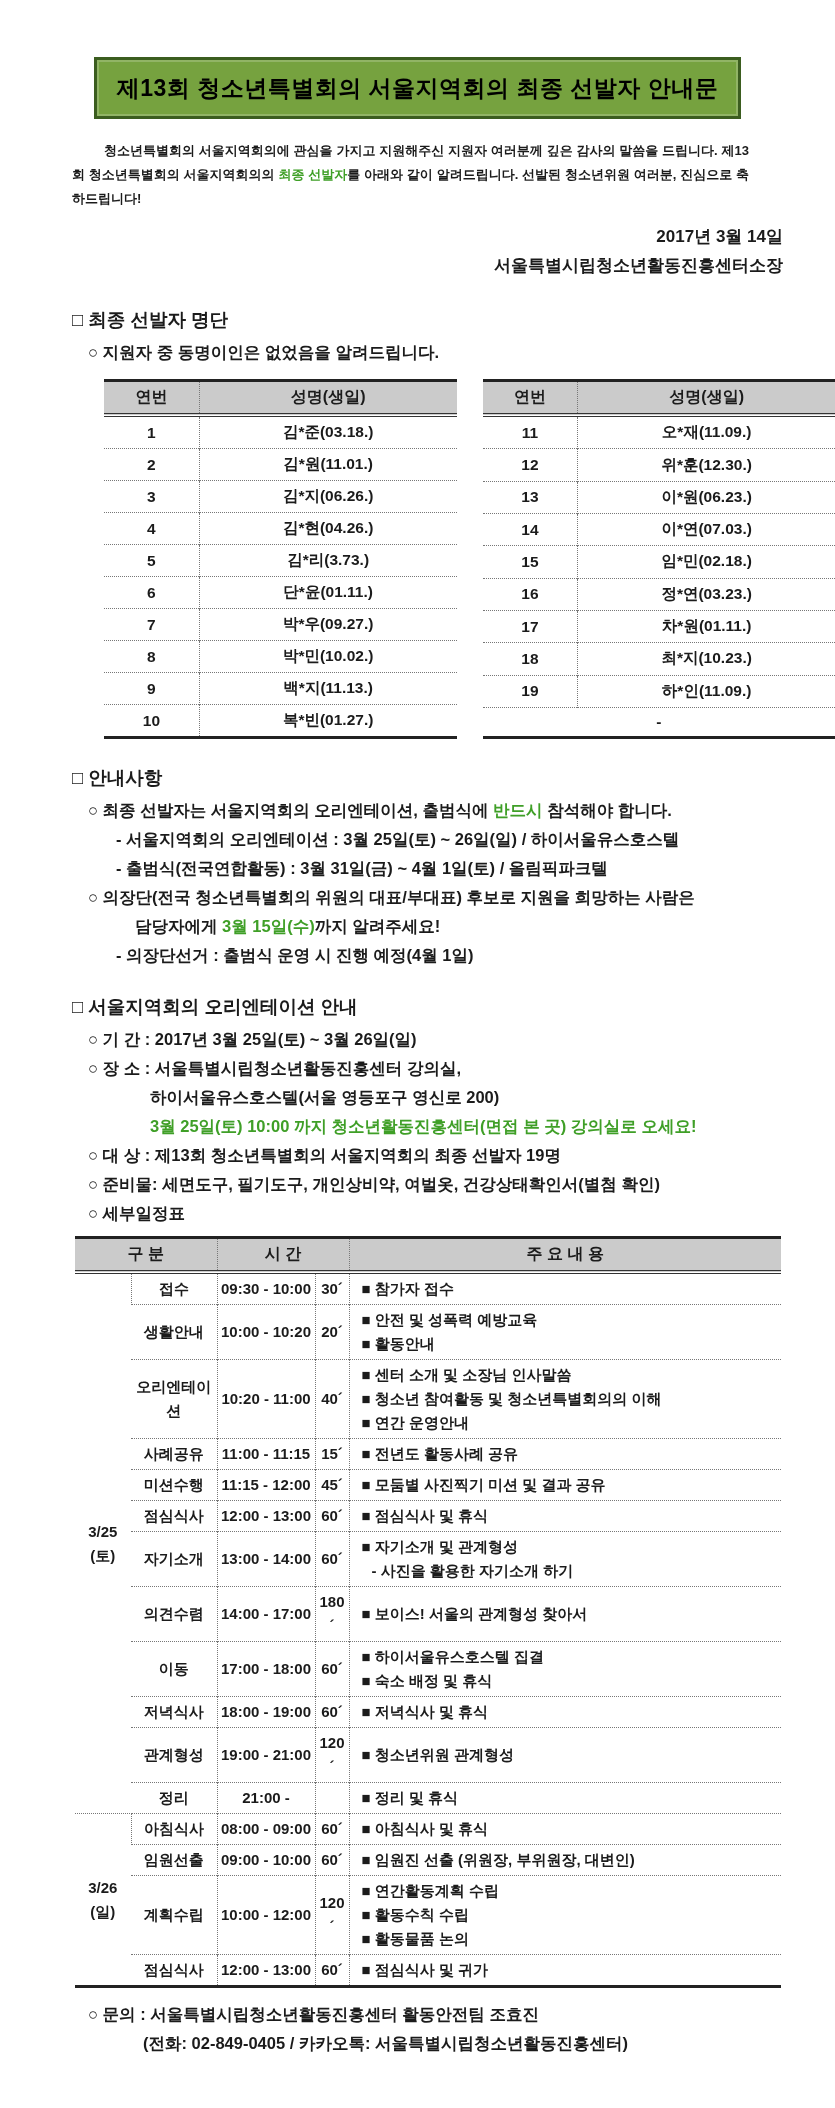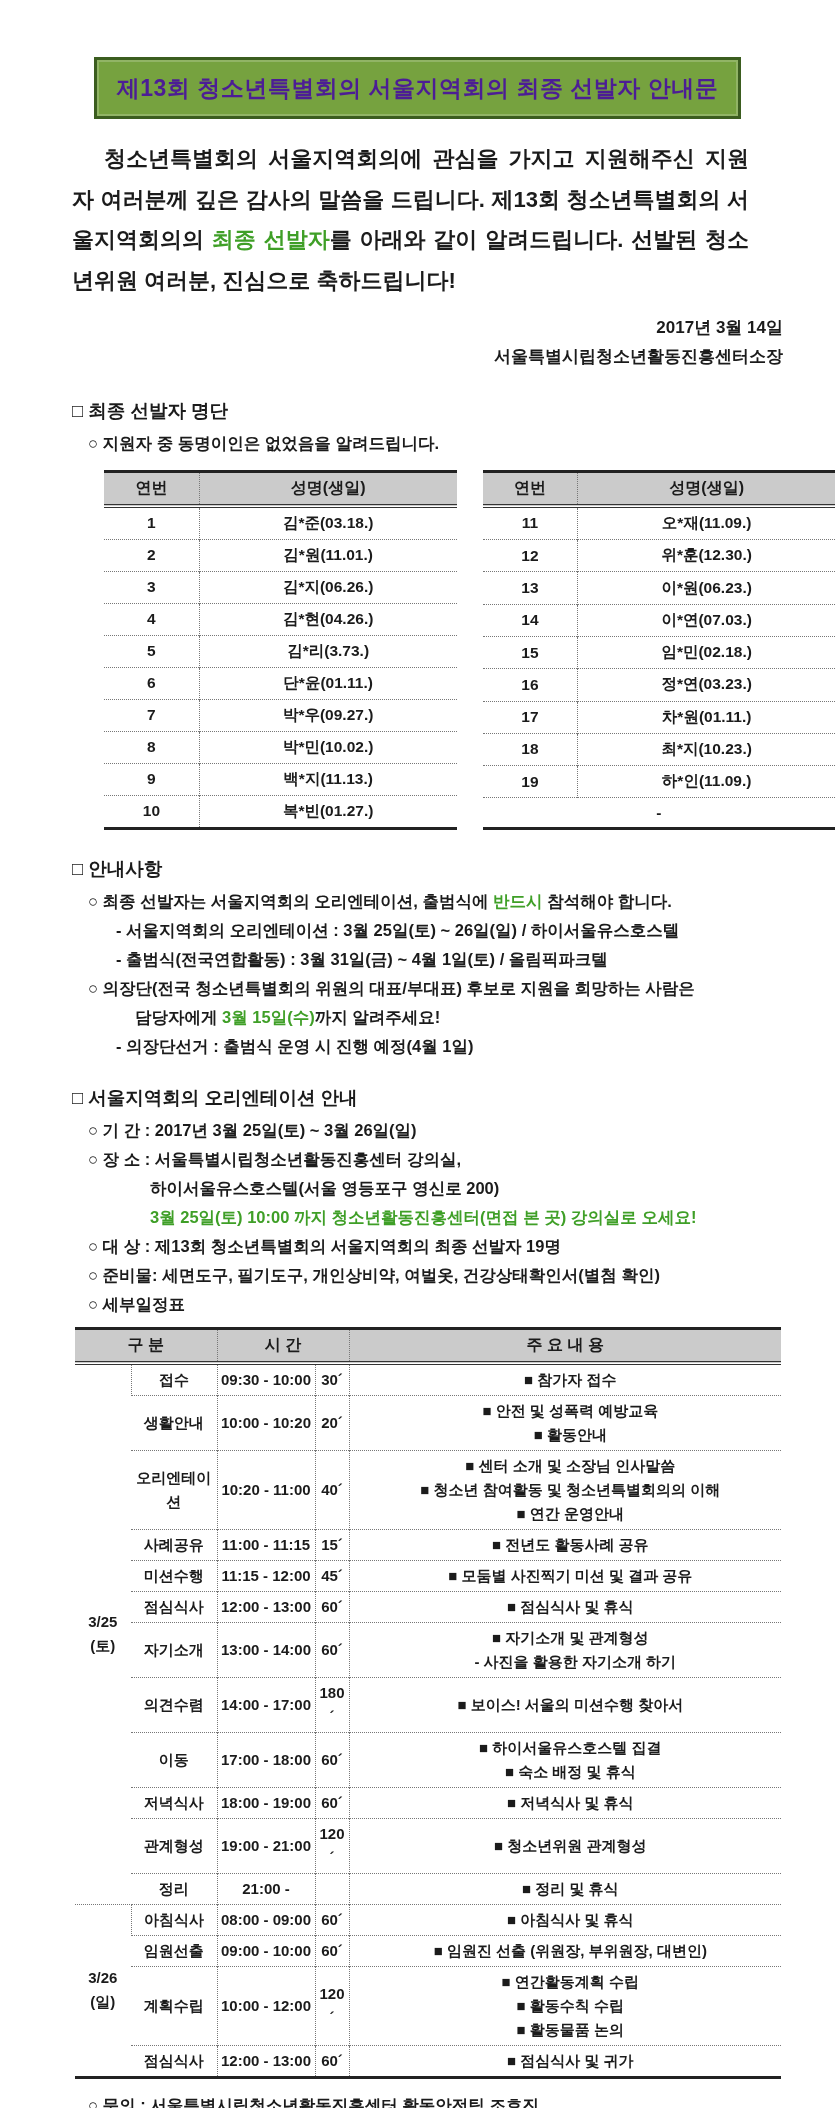--- a/index.html
+++ b/index.html
@@ -3,23 +3,23 @@
 <meta charset="utf-8">
 <style>
   html,body{margin:0;padding:0;background:#ffffff;}
   body{width:835px;height:2108px;overflow:hidden;position:relative;
        font-family:"Liberation Sans","DejaVu Sans",sans-serif;color:#1b1b1b;}
   .green{color:var(--accent_green);}
   
   .banner{margin:57px 94px 0;height:56px;background:var(--banner_green);
           border:3px solid var(--banner_border);box-shadow:inset 0 0 0 2px rgba(255,255,255,.2);
           display:flex;align-items:center;justify-content:center;}
-  .banner span{color:#4c1d95;font-size:23px;font-weight:700;letter-spacing:.5px;}
-  
-  .intro{margin:20px 86px 0 72px;font-size:22px;font-weight:600;line-height:1.85;
+  .banner span{color:#000000;font-size:23px;font-weight:700;letter-spacing:.5px;}
+  
+  .intro{margin:20px 86px 0 72px;font-size:13px;font-weight:600;line-height:1.85;
          text-align:justify;text-indent:32px;}
   .rline{text-align:right;margin-right:52px;font-size:17px;font-weight:600;}
   .rline.date{margin-top:14px;}
   .rline.signer{margin-top:6px;}
   
   h2.sec{margin:0 0 0 72px;font-size:18.5px;font-weight:700;}
   #roster-sec h2{margin-top:30px;}
   #notice-sec h2{margin-top:26px;}
   #orient-sec h2{margin-top:24px;}
   .lines{margin-left:72px;margin-top:6px;}
@@ -47,21 +47,21 @@
             border-top:3px solid #222;border-bottom:3px solid #222;}
   .schedule th{background:var(--table_header_gray);border-bottom:4px double #333;
                font-size:16px;font-weight:700;padding:5px 0;}
   .schedule th+th{border-left:1px dotted #777;}
   .schedule td{border-top:1px dotted #777;font-size:15px;font-weight:600;
                padding:3px 2px;text-align:center;vertical-align:middle;line-height:24px;}
   .schedule tbody tr:first-child td{border-top:none;}
   .schedule td+td{border-left:1px dotted #777;}
   .schedule .datecell{border-left:none;}
   .schedule .contcell{text-align:left;padding-left:12px;}
-  .schedule .item{line-height:24px;white-space:nowrap;text-align:center;}
+  .schedule .item{line-height:24px;white-space:nowrap;}
   .schedule .item.dash{padding-left:10px;}
   
   #contact{margin-top:12px;}
 </style>
 </head>
 <body>
 
 <div class="banner">
   <span>제13회 청소년특별회의 서울지역회의 최종 선발자 안내문</span>
 </div>
@@ -282,21 +282,21 @@
         <td class="contcell">
           <div class="item">■ 자기소개 및 관계형성</div>
           <div class="item dash">- 사진을 활용한 자기소개 하기</div>
         </td>
       </tr>
       <tr>
         <td class="actcell">의견수렴</td>
         <td class="timecell">14:00 - 17:00</td>
         <td class="durcell">180´</td>
         <td class="contcell">
-          <div class="item">■ 보이스! 서울의 미션수행 찾아서</div>
+          <div class="item">■ 보이스! 서울의 관계형성 찾아서</div>
         </td>
       </tr>
       <tr>
         <td class="actcell">이동</td>
         <td class="timecell">17:00 - 18:00</td>
         <td class="durcell">60´</td>
         <td class="contcell">
           <div class="item">■ 하이서울유스호스텔 집결</div>
           <div class="item">■ 숙소 배정 및 휴식</div>
         </td>

